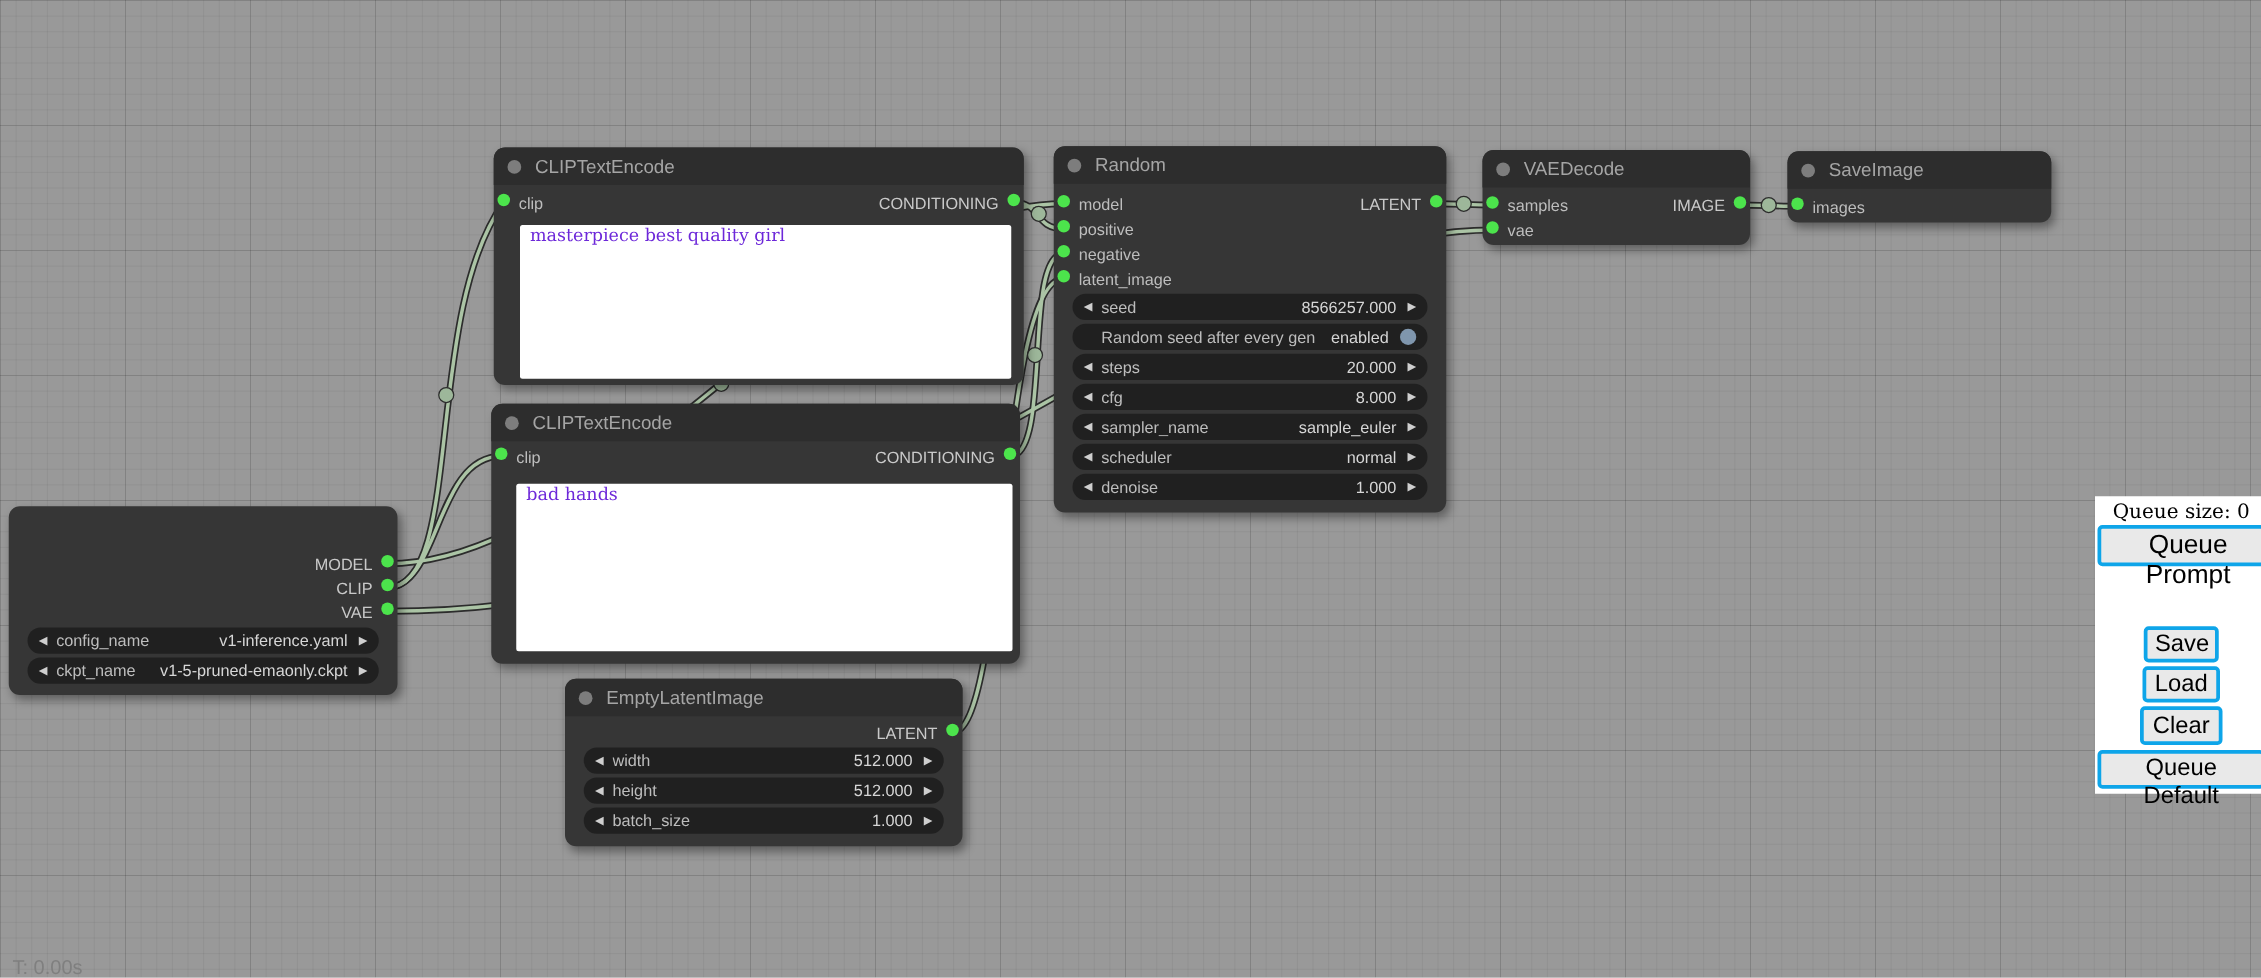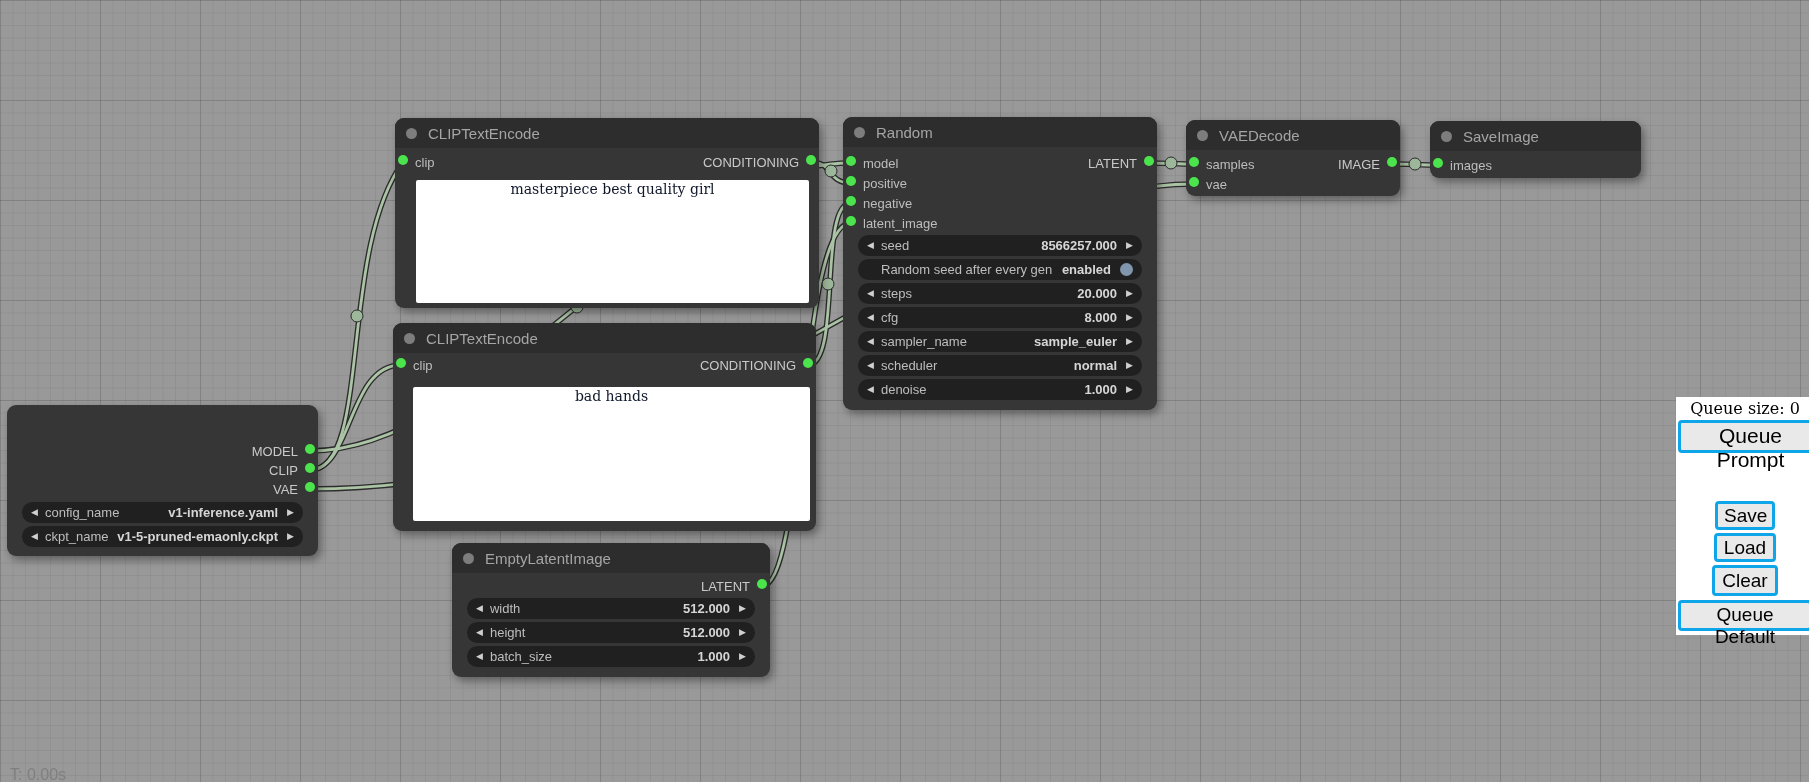--- a/index.html
+++ b/index.html
@@ -37,26 +37,26 @@
   .plabel{color:#bdbdbd;font-size:13px;white-space:nowrap;}
   .port.out .plabel{color:#c9c9c9;}
   .widget{
     position:absolute;left:15px;right:15px;height:21px;background:#202020;
     border-radius:11px;display:flex;align-items:center;padding:0 9px;
     box-sizing:border-box;font-size:13px;white-space:nowrap;
   }
   .warrow{color:#cfcfcf;font-size:9px;flex:0 0 auto;line-height:1;}
   .wlabel{color:#bdbdbd;margin-left:7px;flex:1 1 auto;overflow:hidden;}
   .wlabel.centered{margin-left:14px;}
-  .wvalue{color:#d6d6d6;margin-right:9px;text-align:center;font-weight:bold;}
+  .wvalue{color:#d6d6d6;margin-right:9px;text-align:center;}
   .toggle-dot{width:13px;height:13px;border-radius:50%;background:#7f96ad;flex:0 0 auto;}
   .prompt-text{
     position:absolute;background:#ffffff;border:none;border-radius:2px;
-    font-family:"DejaVu Serif",serif;font-size:14px;color:#0f172a;
-    padding:1px 20px;box-sizing:border-box;resize:none;outline:none;text-align:center;
+    font-family:"DejaVu Serif",serif;font-size:14px;color:#6d28d9;
+    padding:1px 8px;box-sizing:border-box;resize:none;outline:none;
   }
   #queue-panel{
     position:absolute;z-index:3;left:1660px;top:397px;width:138px;height:238px;
     background:#ffffff;
     margin-left:16px;
   }
   #queue-size{
     text-align:center;font-family:"DejaVu Serif",serif;font-size:16px;color:#000;
     margin-top:2px;
   }

